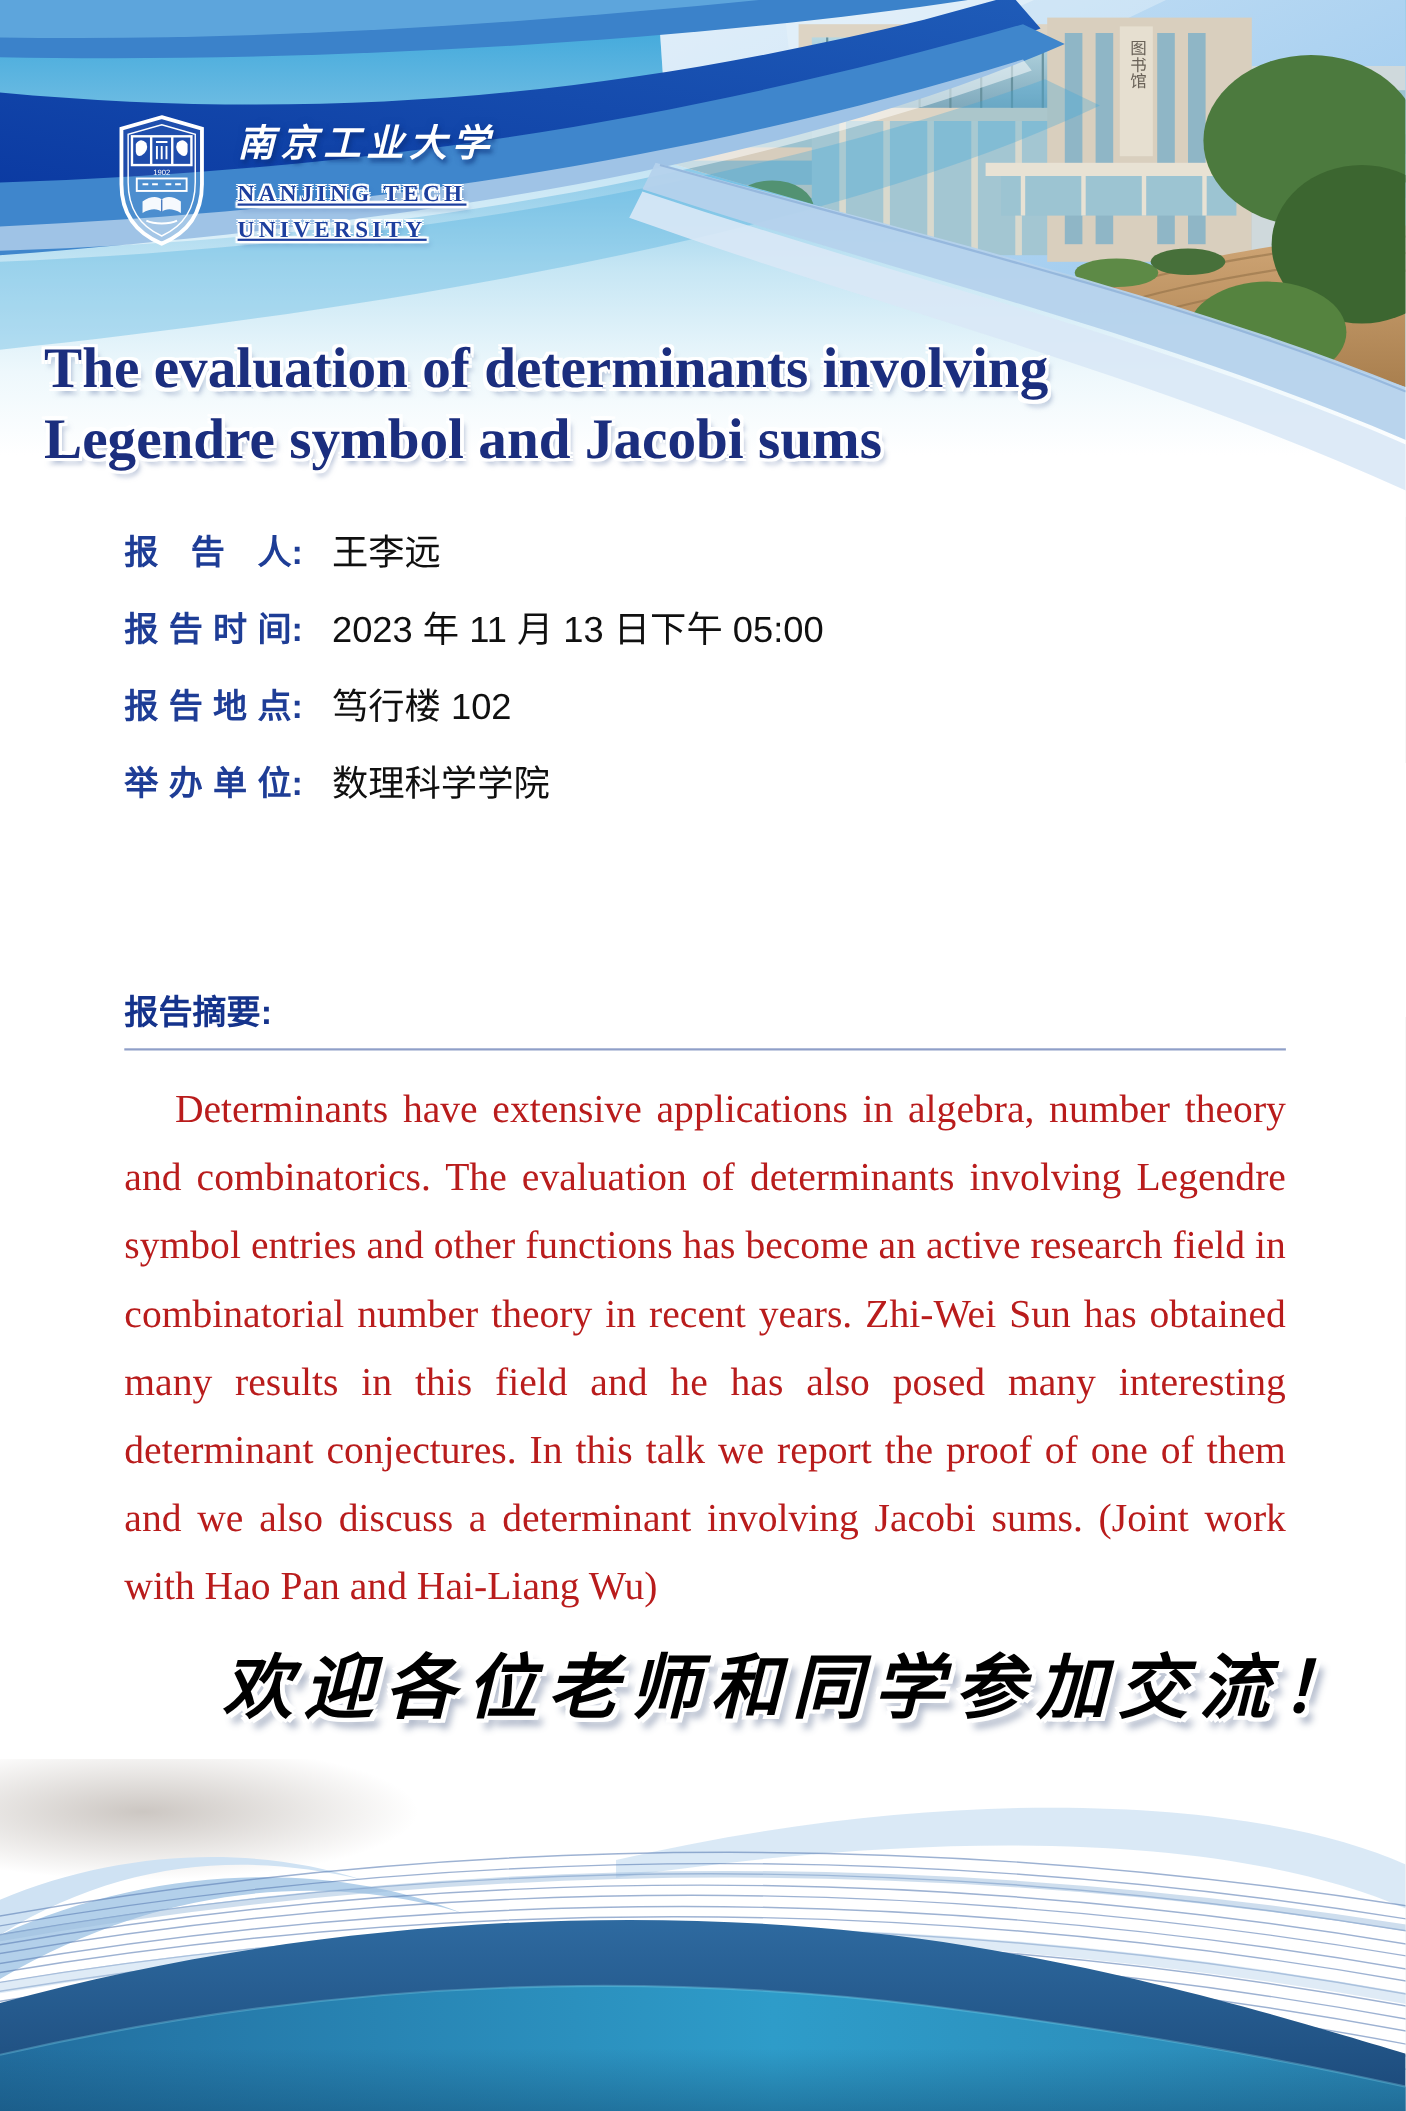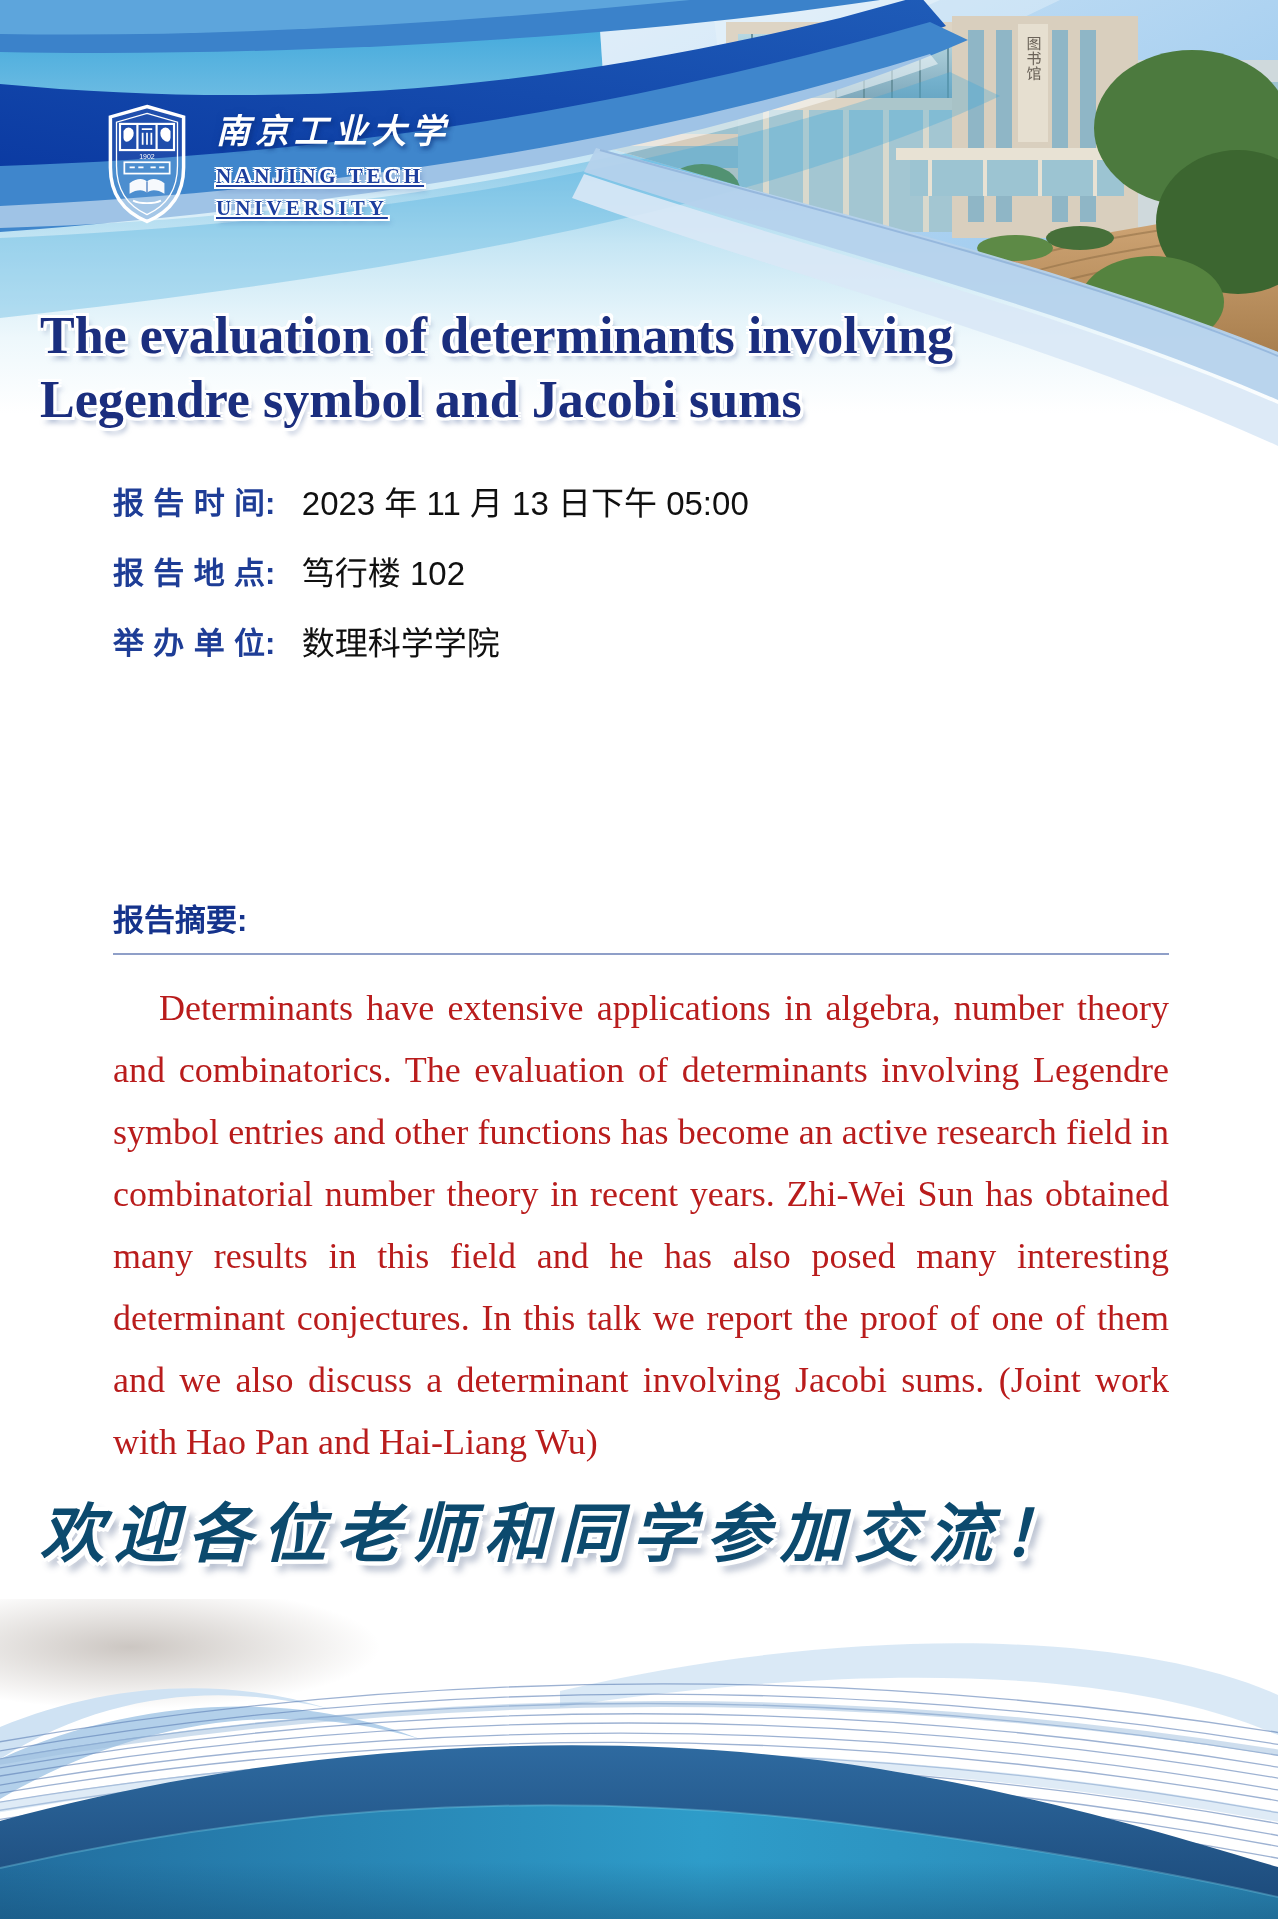--- a/index.html
+++ b/index.html
@@ -53,23 +53,23 @@
     position:absolute;left:113px;top:953px;width:1056px;height:0;
     border-top:2px solid #8f9fc8;
   }
   .abstract-body{
     position:absolute;left:113px;top:977px;width:1056px;
     font-family:"Liberation Serif", serif;font-size:36px;line-height:62px;
     color:#b91c1c;text-align:justify;text-indent:46px;
   }
   
   .closing{
-    position:absolute;top:1492px;left:40px;width:1198px;text-align:left;
+    position:absolute;top:1492px;left:40px;width:1198px;text-align:right;
     font-family:"Liberation Serif", serif;font-style:italic;font-weight:700;
-    font-size:64px;letter-spacing:10px;color:#0c4a6e;line-height:86px;
+    font-size:64px;letter-spacing:10px;color:#000000;line-height:86px;
     text-shadow:-4px -4px 0 #fff,4px -4px 0 #fff,-4px 4px 0 #fff,4px 4px 0 #fff,
                 0 -4px 0 #fff,0 4px 0 #fff,-4px 0 0 #fff,4px 0 0 #fff,
                 7px 9px 7px rgba(70,90,130,.45);
   }
   
   .footer-art{position:absolute;left:0;bottom:0;width:1278px;height:320px;display:block;}
 </style>
 </head>
 <body>
 
@@ -188,20 +188,24 @@
     <div class="brand-en">NANJING TECH</div>
     <div class="brand-en">UNIVERSITY</div>
   </div>
 
   <div class="title">
     <div>The evaluation of determinants involving</div>
     <div>Legendre symbol and Jacobi sums</div>
   </div>
 
   <div class="info">
+    <div class="info-row">
+      <span class="info-label">报告人</span><span class="info-colon">:</span>
+      <span class="info-value">王李远</span>
+    </div>
     <div class="info-row">
       <span class="info-label">报告时间</span><span class="info-colon">:</span>
       <span class="info-value">2023 年 11 月 13 日下午 05:00</span>
     </div>
     <div class="info-row">
       <span class="info-label">报告地点</span><span class="info-colon">:</span>
       <span class="info-value">笃行楼 102</span>
     </div>
     <div class="info-row">
       <span class="info-label">举办单位</span><span class="info-colon">:</span>

